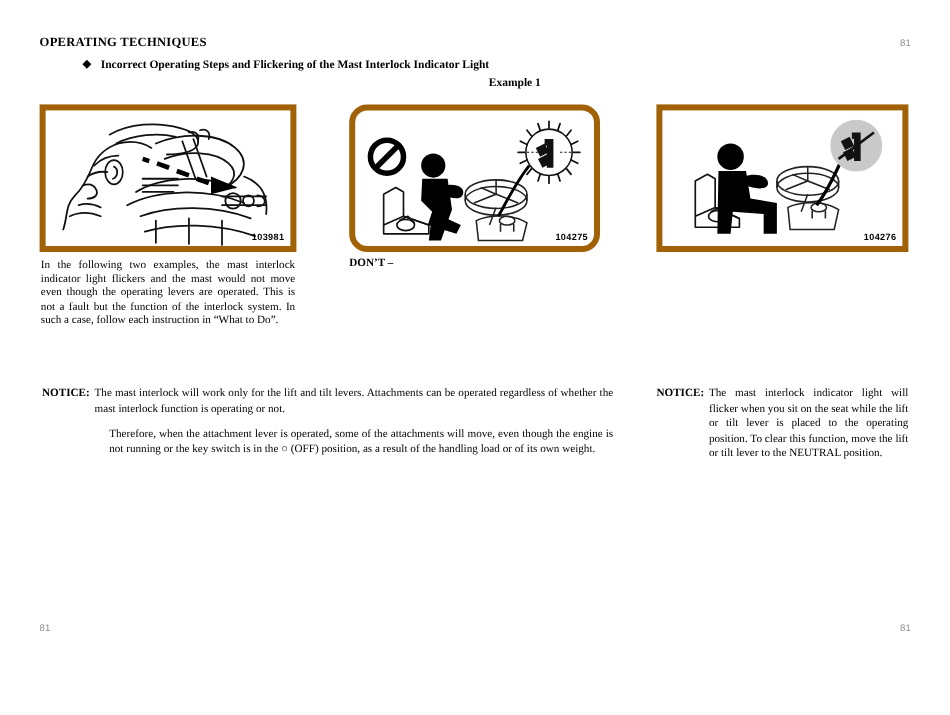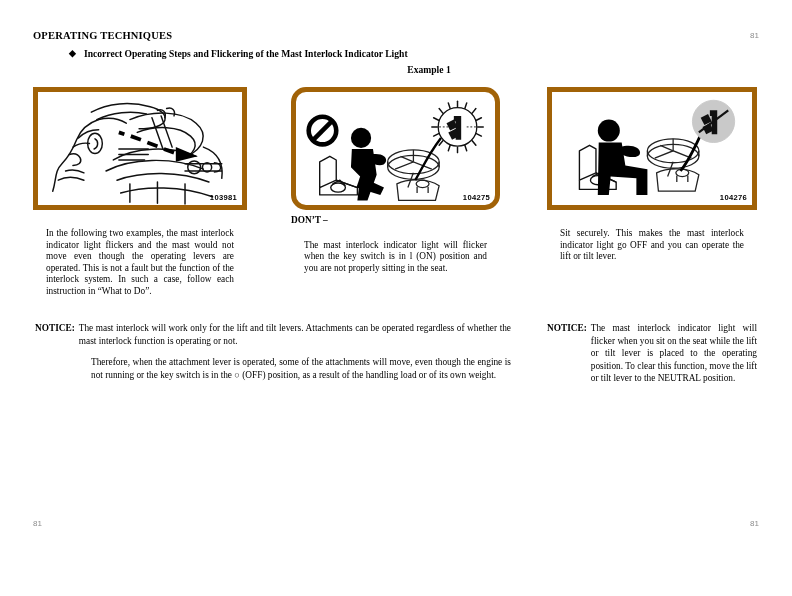--- a/index.html
+++ b/index.html
@@ -90,21 +90,21 @@
     letter-spacing: 0.3px;
   }
 
   
   .col-text {
     position: absolute;
     font-size: 9.3px;
     line-height: 11.6px;
     text-align: justify;
   }
-  .col-text p { margin: 13px; }
+  .col-text p { margin: 1px; }
   .col-text .lead {
     font-weight: bold;
     display: block;
   }
   .col-1 { left: 33px;  top: 215px; width: 214px; }
   .col-2 { left: 291px; top: 215px; width: 209px; }
   .col-3 { left: 547px; top: 215px; width: 210px; }
 
   
   .notice {
@@ -353,25 +353,23 @@
     </svg>
     <div class="fig-code">104276</div>
   </div>
 
   <div class="col-text col-1">
     <p>In the following two examples, the mast interlock indicator light flickers and the mast would not move even though the operating levers are operated. This is not a fault but the function of the interlock system. In such a case, follow each instruction in “What to Do”.</p>
   </div>
 
   <div class="col-text col-2">
     <span class="lead">DON’T –</span>
-    <p>The mast interlock indicator light will flicker when the key switch is in l (ON) position and you are not properly sitting in the seat.</p>
   </div>
 
   <div class="col-text col-3">
-    <p>Sit securely. This makes the mast interlock indicator light go OFF and you can operate the lift or tilt lever.</p>
   </div>
 
   <div class="notice notice-left">
     <div class="notice-row">
       <span class="notice-tag">NOTICE:</span>
       <span class="notice-body">The mast interlock will work only for the lift and tilt levers. Attachments can be operated regardless of whether the mast interlock function is operating or not.</span>
     </div>
     <p class="notice-indent">Therefore, when the attachment lever is operated, some of the attachments will move, even though the engine is not running or the key switch is in the ○ (OFF) position, as a result of the handling load or of its own weight.</p>
   </div>
 

